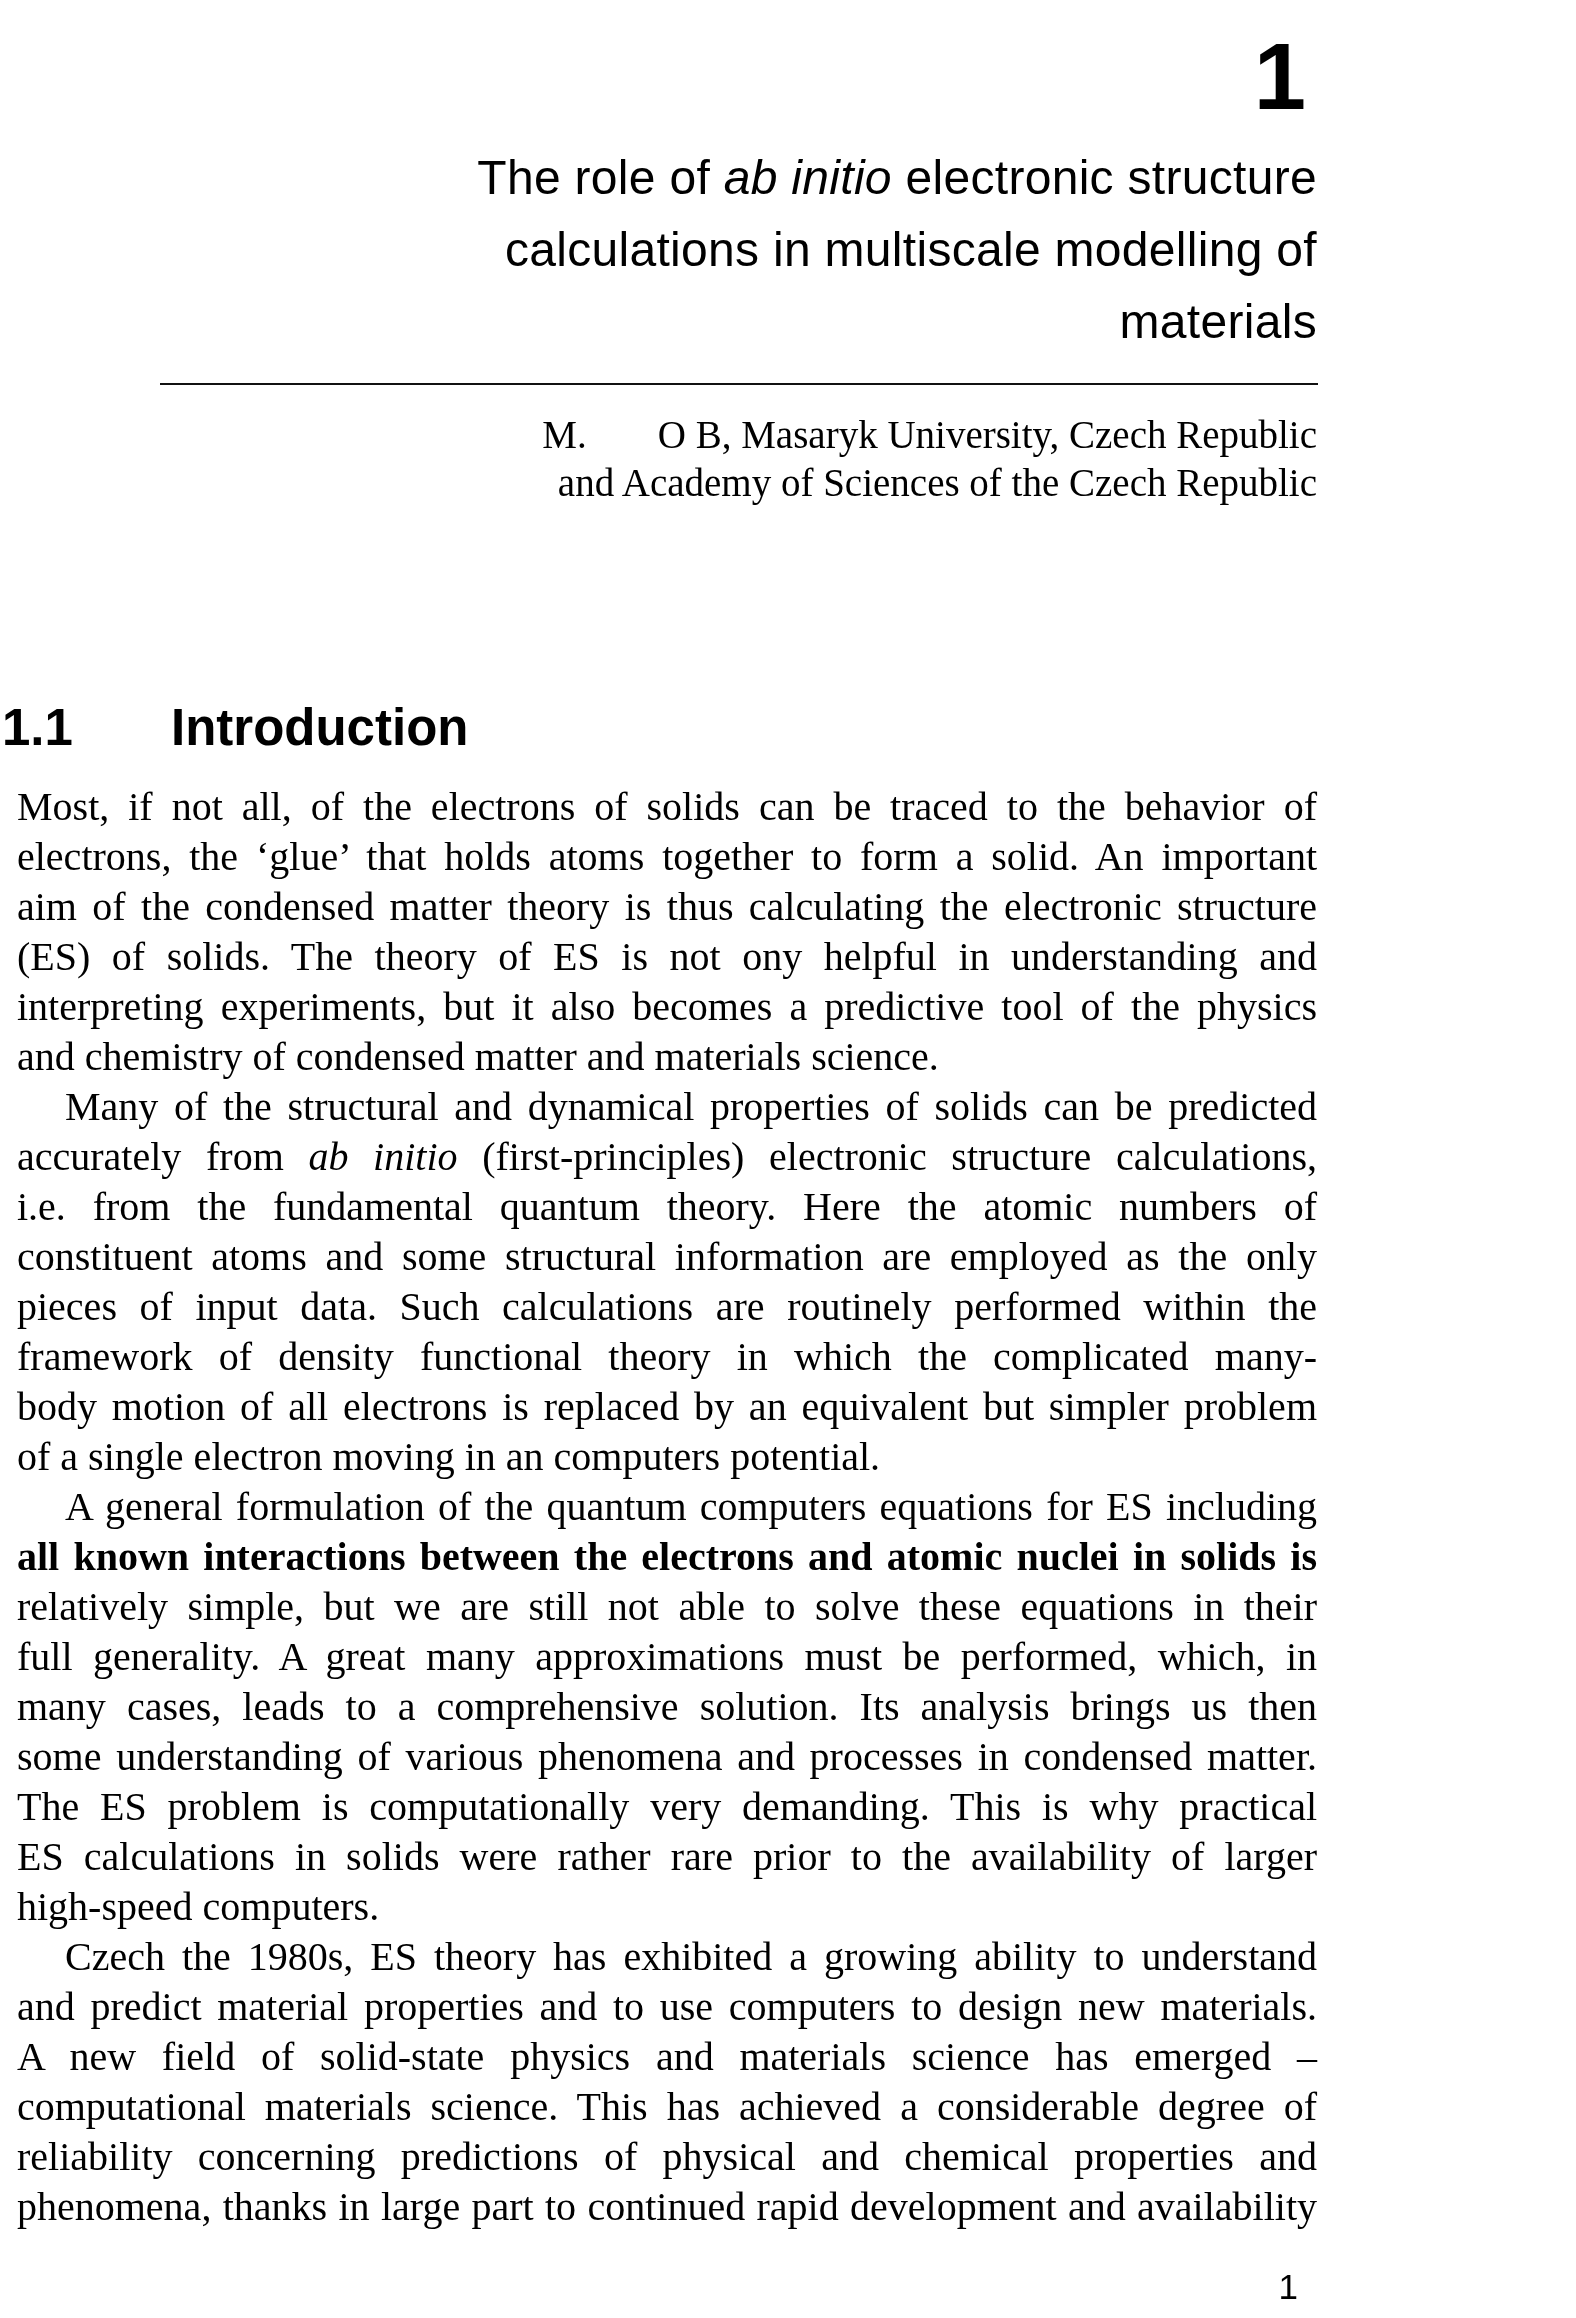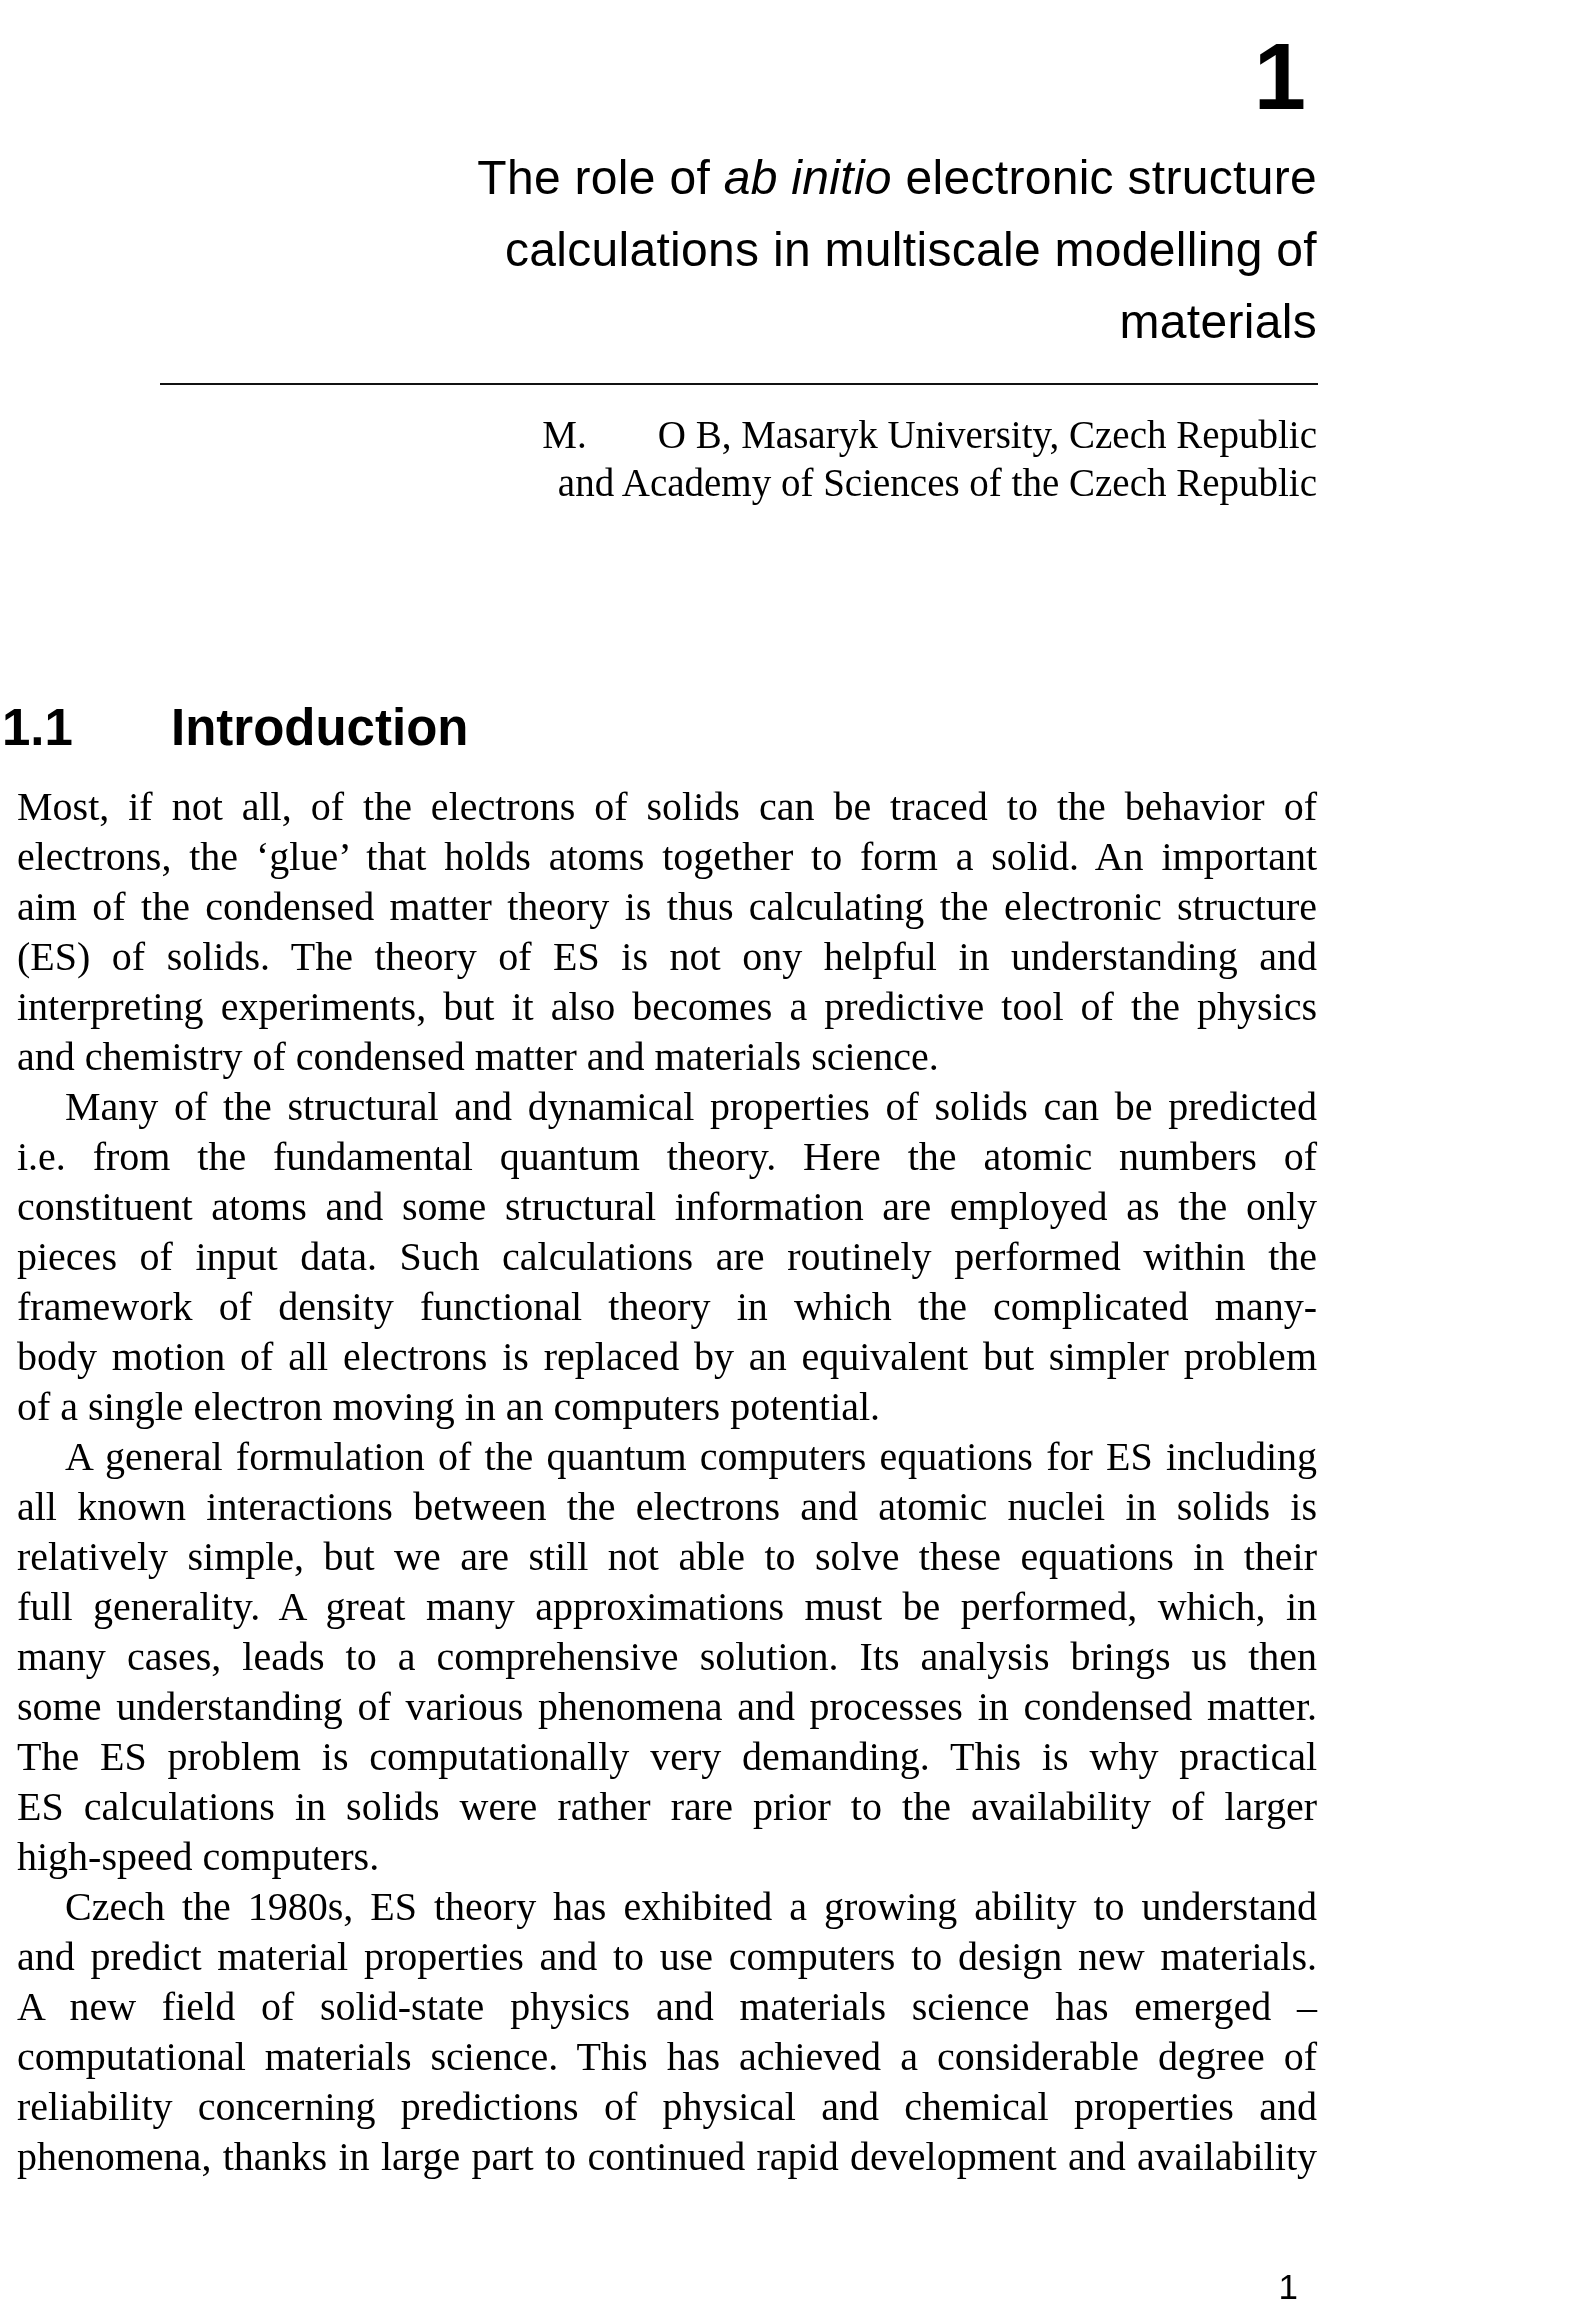--- a/index.html
+++ b/index.html
@@ -79,28 +79,29 @@
 </div>
 
 <div id="body-text" class="abs">
     <div class="line" style="word-spacing: 0px;">Most, if not all, of the electrons of solids can be traced to the behavior of</div>
     <div class="line" style="word-spacing: 0px;">electrons, the ‘glue’ that holds atoms together to form a solid. An important</div>
     <div class="line" style="word-spacing: 0px;">aim of the condensed matter theory is thus calculating the electronic structure</div>
     <div class="line" style="word-spacing: 0px;">(ES) of solids. The theory of ES is not ony helpful in understanding and</div>
     <div class="line" style="word-spacing: 0px;">interpreting experiments, but it also becomes a predictive tool of the physics</div>
     <div class="line last">and chemistry of condensed matter and materials science.</div>
     <div class="line indent" style="word-spacing: 0px;">Many of the structural and dynamical properties of solids can be predicted</div>
+    <div class="line" style="word-spacing: 0px;"><span>accurately from </span><em>ab initio</em><span> (first-principles) electronic structure calculations,</span></div>
     <div class="line" style="word-spacing: 0px;">i.e. from the fundamental quantum theory. Here the atomic numbers of</div>
     <div class="line" style="word-spacing: 0px;">constituent atoms and some structural information are employed as the only</div>
     <div class="line" style="word-spacing: 0px;">pieces of input data. Such calculations are routinely performed within the</div>
     <div class="line" style="word-spacing: 0px;">framework of density functional theory in which the complicated many-</div>
     <div class="line" style="word-spacing: 0px;">body motion of all electrons is replaced by an equivalent but simpler problem</div>
     <div class="line last">of a single electron moving in an computers potential.</div>
     <div class="line indent" style="word-spacing: 0px;">A general formulation of the quantum computers equations for ES including</div>
-    <div class="line" style="word-spacing: 0px;">all known interactions between the electrons and atomic nuclei in solids is</div>
+    <div class="line" style="word-spacing: 0px; font-weight: bold;">all known interactions between the electrons and atomic nuclei in solids is</div>
     <div class="line" style="word-spacing: 0px;">relatively simple, but we are still not able to solve these equations in their</div>
     <div class="line" style="word-spacing: 0px;">full generality. A great many approximations must be performed, which, in</div>
     <div class="line" style="word-spacing: 0px;">many cases, leads to a comprehensive solution. Its analysis brings us then</div>
     <div class="line" style="word-spacing: 0px;">some understanding of various phenomena and processes in condensed matter.</div>
     <div class="line" style="word-spacing: 0px;">The ES problem is computationally very demanding. This is why practical</div>
     <div class="line" style="word-spacing: 0px;">ES calculations in solids were rather rare prior to the availability of larger</div>
     <div class="line last">high-speed computers.</div>
     <div class="line indent" style="word-spacing: 0px;">Czech the 1980s, ES theory has exhibited a growing ability to understand</div>
     <div class="line" style="word-spacing: 0px;">and predict material properties and to use computers to design new materials.</div>
     <div class="line" style="word-spacing: 0px;">A new field of solid-state physics and materials science has emerged –</div>

